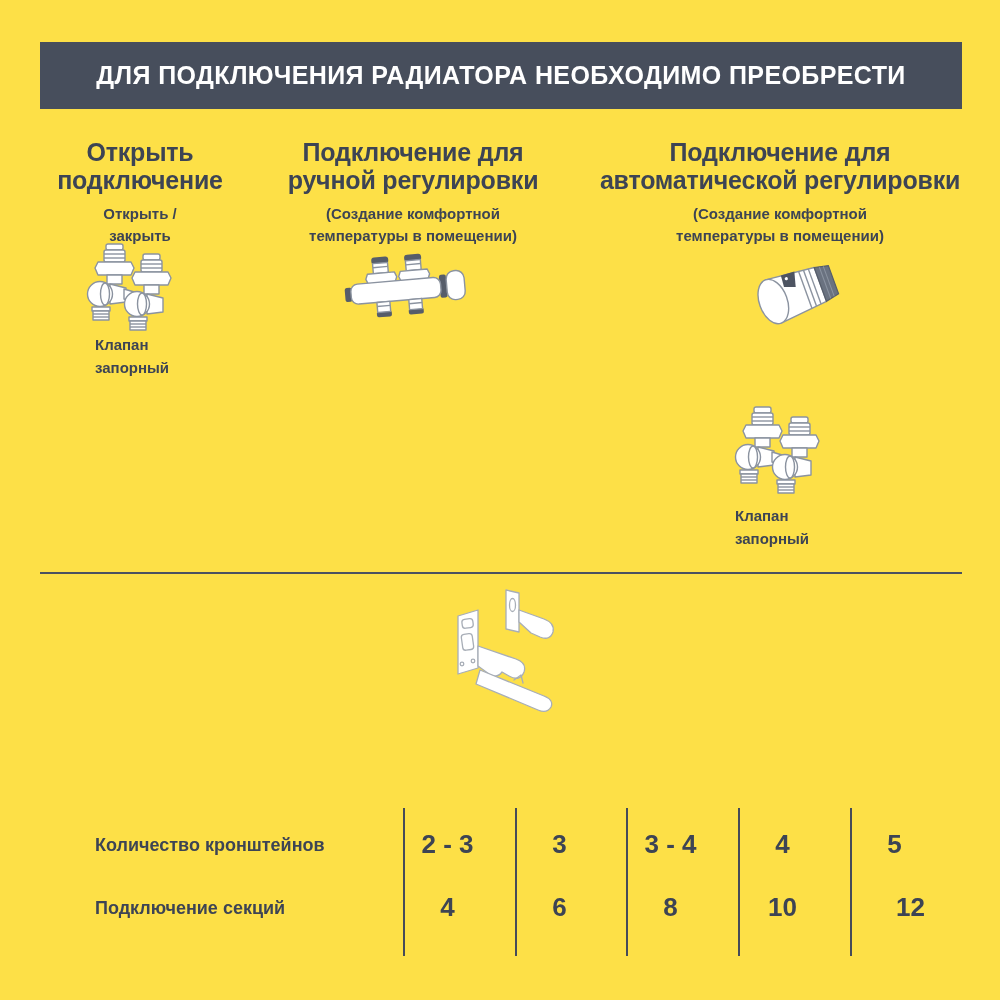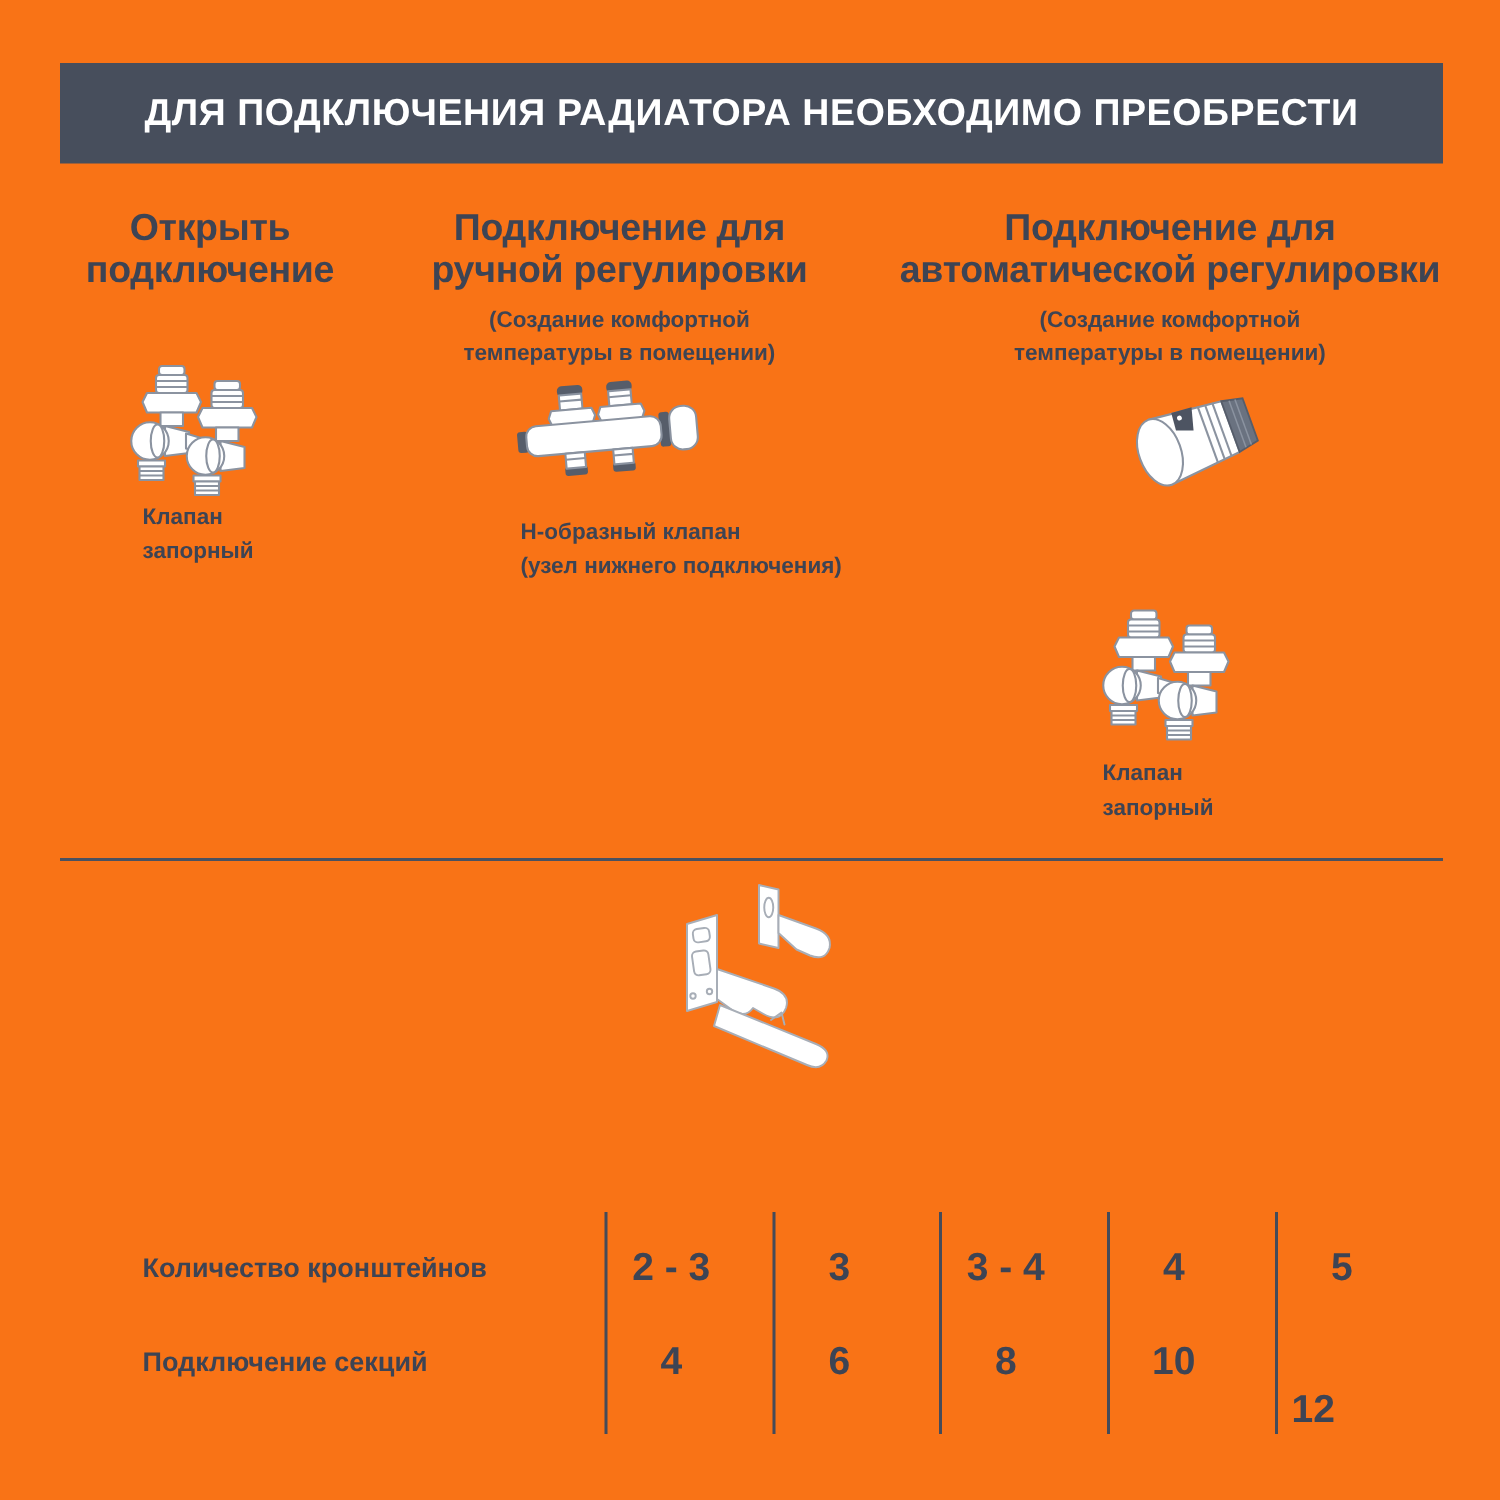--- a/index.html
+++ b/index.html
@@ -1,18 +1,18 @@
 <!DOCTYPE html>
 <html><head>
 <meta charset="utf-8">
 <style>
   * { margin:0; padding:0; box-sizing:border-box; }
   html,body { background:#fff; }
   body { font-family:"Liberation Sans", sans-serif; color:#3d4454; }
-  .page { position:relative; width:1000px; height:1000px; background:#f97316; overflow:hidden; }
+  .page { position:relative; width:1000px; height:1000px; background:#fde047; overflow:hidden; }
 
   .banner {
     position:absolute; left:40px; top:42px; width:922px; height:67px;
     background:#474e5c; color:#ffffff; display:flex; align-items:center; justify-content:center;
     font-size:25px; font-weight:700; letter-spacing:0.4px; text-align:center;
   }
 
   .ml { white-space:pre-line; }
 
   .col { position:absolute; text-align:center; }
@@ -41,20 +41,22 @@
 
 <div class="page">
 
   <div class="banner">
     <span>ДЛЯ ПОДКЛЮЧЕНИЯ РАДИАТОРА НЕОБХОДИМО ПРЕОБРЕСТИ</span>
   </div>
 
   <div class="col col1">
     <div class="col-title ml">Открыть
 подключение</div>
+    <div class="col-sub ml">Открыть /
+закрыть</div>
   </div>
 
   <div class="illus" style="left:85px; top:243px;">
     <svg width="95" height="88" viewBox="0 0 95 88">
       <g fill="#ffffff" stroke="#8b93a0" stroke-width="1.4" stroke-linejoin="round">
 
         <rect x="21" y="1" width="17" height="6" rx="2"></rect>
         <rect x="19" y="7" width="21" height="12" rx="2"></rect>
         <line x1="19" y1="11" x2="40" y2="11"></line>
         <line x1="19" y1="15" x2="40" y2="15"></line>
@@ -117,22 +119,20 @@
           <rect x="8" y="30" width="90" height="20" rx="7"></rect>
           <rect x="104" y="25" width="18" height="29" rx="8"></rect>
           <rect x="33" y="50" width="13" height="10"></rect>
           <line x1="33" y1="54" x2="46" y2="54"></line>
           <rect x="65" y="50" width="13" height="10"></rect>
           <line x1="65" y1="54" x2="78" y2="54"></line>
         </g>
       </g>
     </svg>
   </div>
-  <div class="caption ml" style="left:347px; top:344px;">Н-образный клапан
-(узел нижнего подключения)</div>
 
   <div class="col col3">
     <div class="col-title ml">Подключение для
 автоматической регулировки</div>
     <div class="col-sub ml">(Создание комфортной
 температуры в помещении)</div>
   </div>
 
   <div class="illus" style="left:742px; top:255px;">
     <svg width="105" height="78" viewBox="0 0 105 78">
@@ -227,15 +227,15 @@
   <div class="cell" style="left:404px; top:829px;">2 - 3</div>
   <div class="cell" style="left:516px; top:829px;">3</div>
   <div class="cell" style="left:627px; top:829px;">3 - 4</div>
   <div class="cell" style="left:739px; top:829px;">4</div>
   <div class="cell" style="left:851px; top:829px;">5</div>
 
   <div class="cell" style="left:404px; top:892px;">4</div>
   <div class="cell" style="left:516px; top:892px;">6</div>
   <div class="cell" style="left:627px; top:892px;">8</div>
   <div class="cell" style="left:739px; top:856px;margin-top:36px;">10</div>
-  <div class="cell" style="left:832px; top:892px;margin-top:32px;">12</div>
+  <div class="cell" style="left:867px; top:892px;">12</div>
 
 </div>
 
 </body></html>

